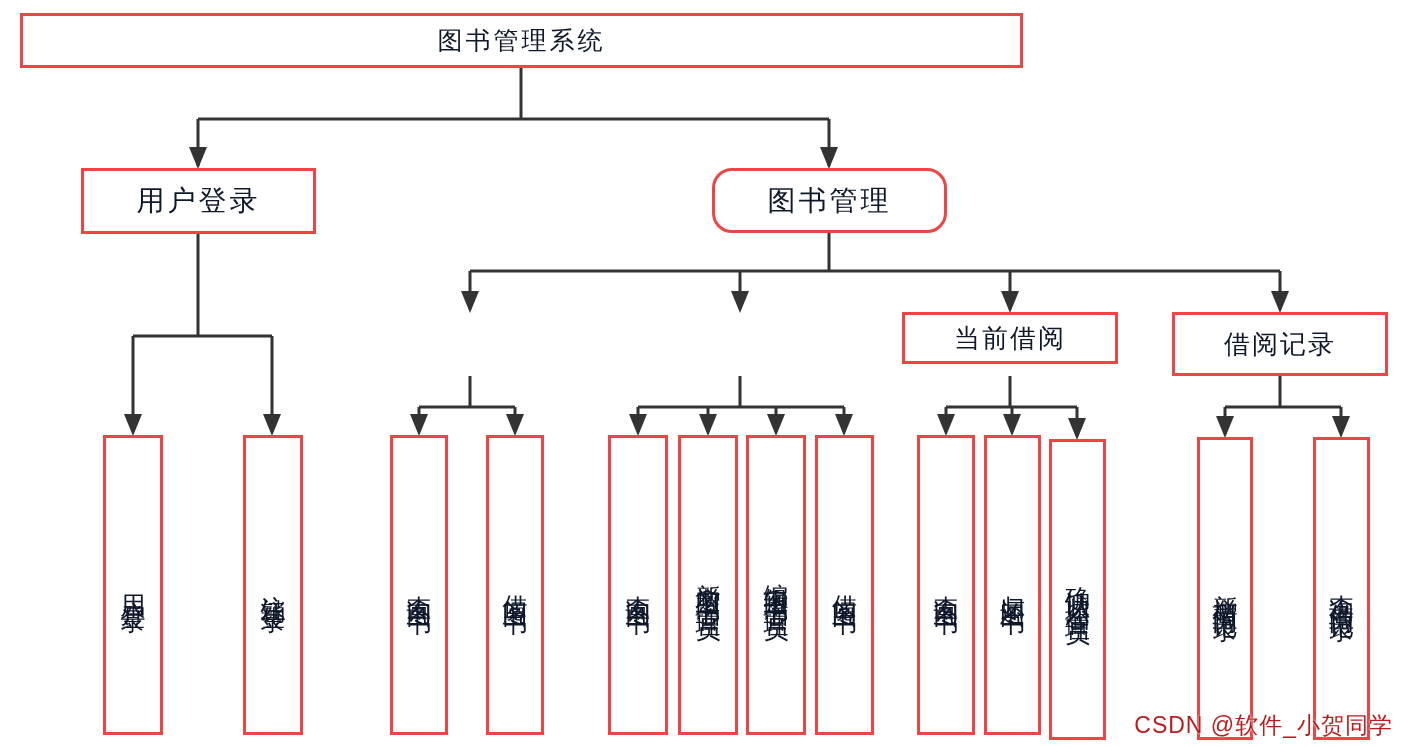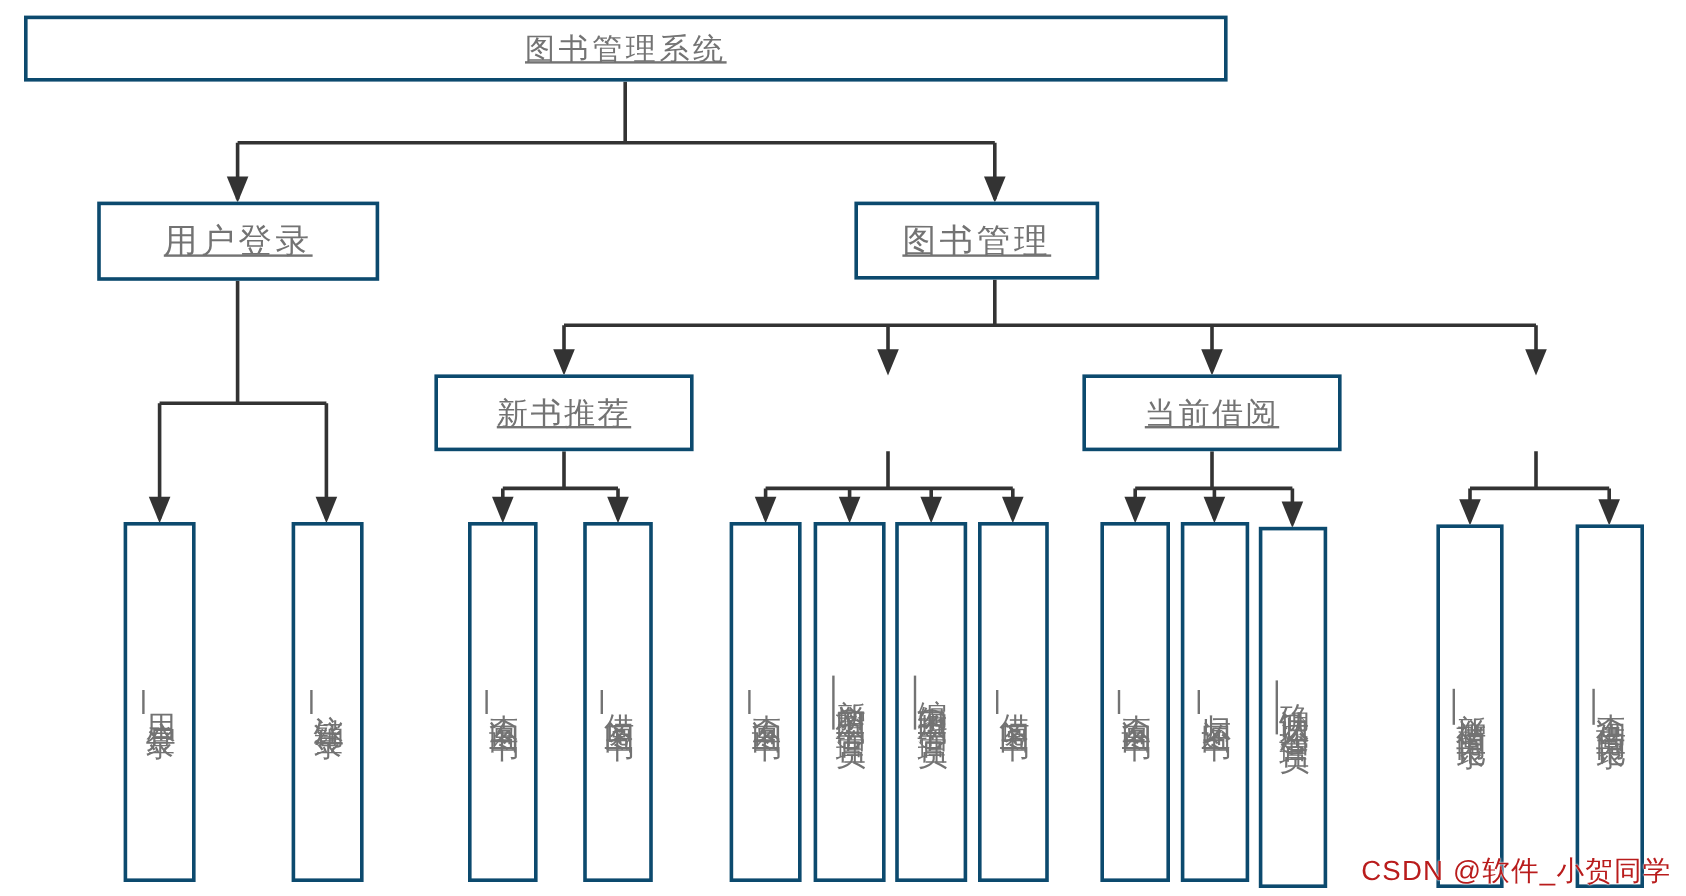--- a/index.html
+++ b/index.html
@@ -9,26 +9,25 @@
     height: 747px;
     background: #ffffff;
     font-family: "Liberation Sans", sans-serif;
     overflow: hidden;
   }
   svg.connectors { position: absolute; left: 0; top: 0; }
   .box {
     position: absolute;
     box-sizing: border-box;
     background: #ffffff;
-    border: 3px solid #0c4a6e;
+    border: 3px solid #ef4444;
     display: flex;
     align-items: center;
     justify-content: center;
-    color: #737373;
-    text-decoration: underline;
+    color: #0f172a;
   }
   .title-box { font-size: 25px; letter-spacing: 3px; }
   .l2 { font-size: 28px; letter-spacing: 3px; }
   .l3 { font-size: 26px; letter-spacing: 2px; }
   .vbox {
     writing-mode: vertical-rl;
     text-orientation: mixed;
     font-size: 25px;
     letter-spacing: 5px;
     line-height: 1;
@@ -78,24 +77,24 @@
       <polygon points="1003,414 1021,414 1012,436"></polygon>
       <polygon points="1068,418 1086,418 1077,440"></polygon>
       <polygon points="1216,416 1234,416 1225,438"></polygon>
       <polygon points="1332,416 1350,416 1341,438"></polygon>
     </g>
   </svg>
 
   <div class="box title-box" style="left:20px; top:13px; width:1003px; height:55px;">图书管理系统</div>
 
   <div class="box l2" style="left:81px; top:168px; width:235px; height:66px;">用户登录</div>
-  <div class="box l2" style="left:712px; top:168px; width:204px; height:65px;">图书管理</div>
+  <div class="box l2" style="left:712px; top:168px; width:235px; height:65px;border-radius:20px;">图书管理</div>
 
-  <div class="box l3" style="left:362px; top:312px; width:216px; height:64px;">新书推荐</div>
-  <div class="box l3" style="left:902px; top:312px; width:216px; height:64px;">当前借阅</div>
+  <div class="box l3" style="left:902px; top:312px; width:216px; height:52px;">当前借阅</div>
+  <div class="box l3" style="left:1172px; top:312px; width:216px; height:64px;">借阅记录</div>
 
   <div class="box vbox" style="left:103px; top:435px; width:60px; height:300px;">用户登录</div>
   <div class="box vbox" style="left:243px; top:435px; width:60px; height:300px;">注销登录</div>
 
   <div class="box vbox" style="left:390px; top:435px; width:58px; height:300px;">查询图书</div>
   <div class="box vbox" style="left:486px; top:435px; width:58px; height:300px;">借阅图书</div>
 
   <div class="box vbox" style="left:608px; top:435px; width:60px; height:300px;">查询图书</div>
   <div class="box vbox" style="left:678px; top:435px; width:60px; height:300px;">新增图书（管理员）</div>
   <div class="box vbox" style="left:746px; top:435px; width:60px; height:300px;">编辑图书（管理员）</div>

